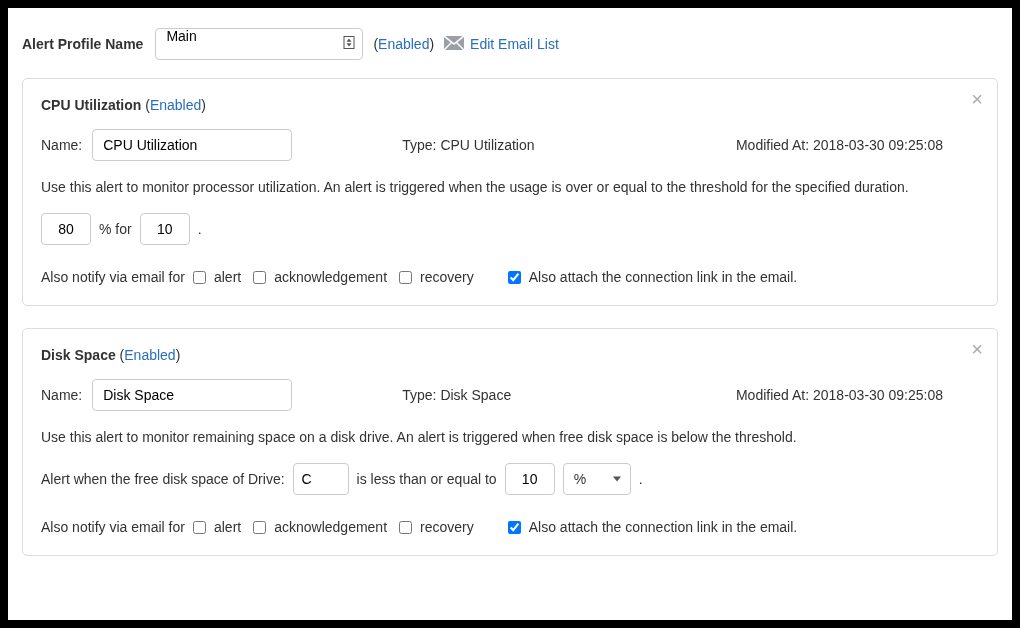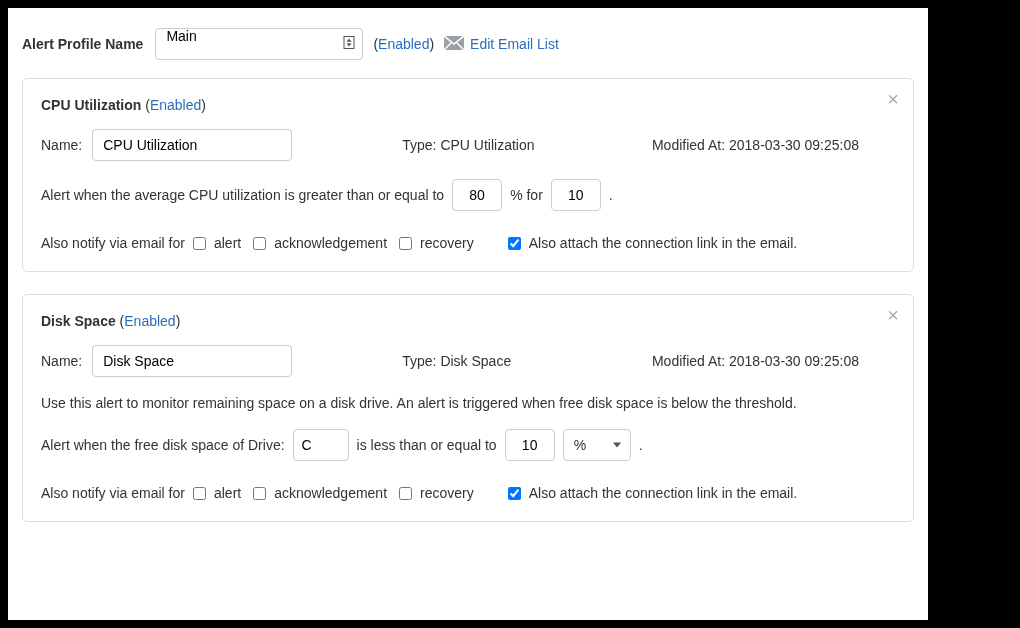--- a/index.html
+++ b/index.html
@@ -5,21 +5,21 @@
     * { box-sizing: border-box; margin: 0; padding: 0; }
     body {
       font-family: Arial, Helvetica, sans-serif;
       font-size: 14px;
       color: #333;
       background: #000;
       padding: 8px;
     }
     .app-frame {
       background: #fff;
-      width: 920px;
+      width: 1004px;
       height: 612px;
       padding: 20px 14px 6px 14px;
       overflow: hidden;
     }
     .top-bar {
       display: flex;
       align-items: center;
       gap: 10px;
       margin-bottom: 18px;
     }
@@ -219,23 +219,23 @@
         <span> </span>
         <span>CPU Utilization</span>
       </span>
       <span class="col-mod">
         <span>Modified At:</span>
         <span> </span>
         <span>2018-03-30 09:25:08</span>
       </span>
     </div>
 
+    <div class="desc">Use this alert to monitor processor utilization. An alert is triggered when the usage is over or equal to the threshold for the specified duration.</div>
 
     <div class="config-row">
-      <span>Alert when the average CPU utilization is greater than or equal to</span>
       <input class="text-input w-num" type="text" value="80" style="">
       <span>% for</span>
       <input class="text-input w-num" type="text" value="10" style="">
       <span>.</span>
     </div>
 
     <div class="notify-row">
       <span>Also notify via email for</span>
       <input type="checkbox" class="chk" style="">
       <span>alert</span>

